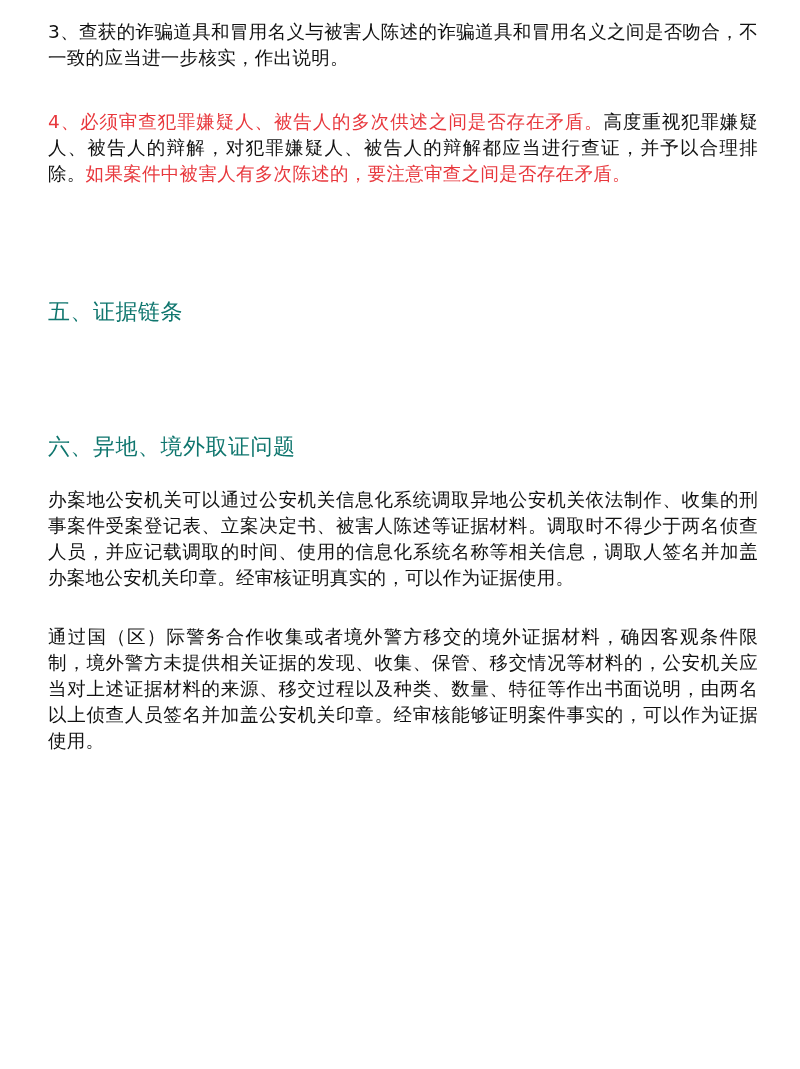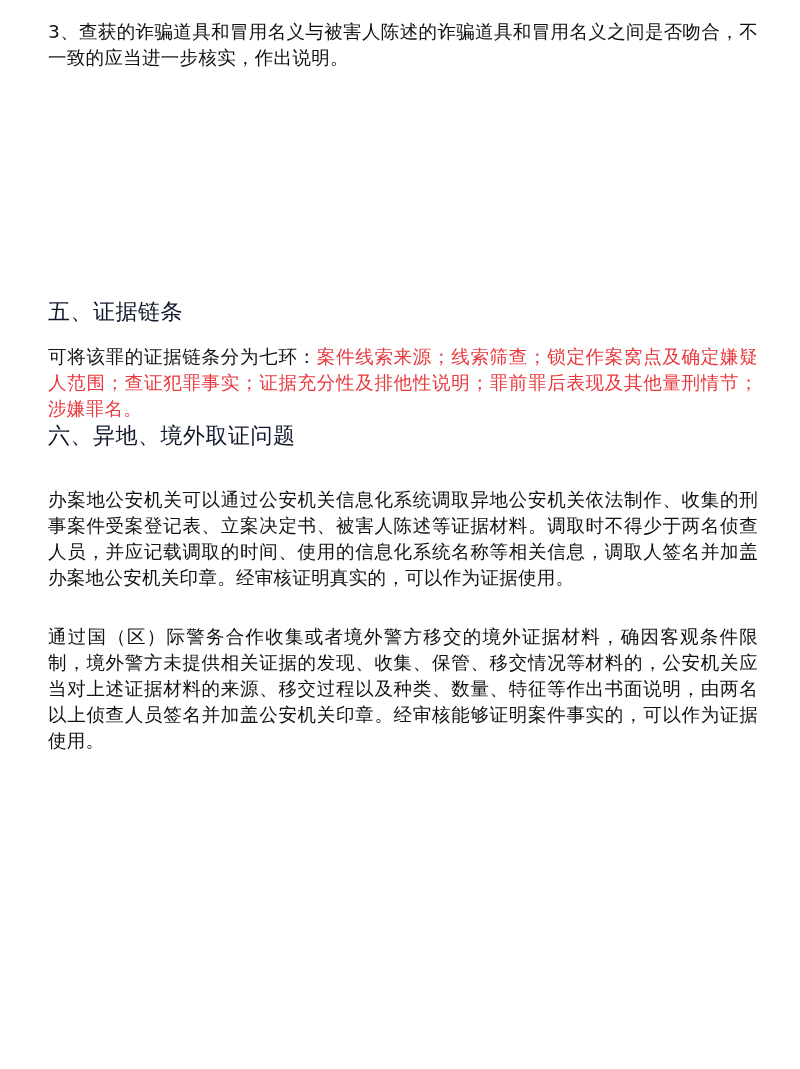--- a/index.html
+++ b/index.html
@@ -31,41 +31,41 @@
       text-justify: inter-character;
     }
     .red { color: #e8383d; }
     .heading {
       position: absolute;
       left: 48px;
       font-size: 22px;
       line-height: 30px;
       font-weight: 500;
       letter-spacing: 0.5px;
-      color: #0f172a;
+      color: #0f766e;
     }
   </style>
 </head>
 <body>
 
 <div class="page">
 
   <p class="block" style="top:2px;margin:0;">
     <span>3、查获的诈骗道具和冒用名义与被害人陈述的诈骗道具和冒用名义之间是否吻合，不一致的应当进一步核实，作出说明。</span>
   </p>
 
+  <p class="block" style="top:92px;margin:0;">
+    <span class="red">4、必须审查犯罪嫌疑人、被告人的多次供述之间是否存在矛盾。</span><span>高度重视犯罪嫌疑人、被告人的辩解，对犯罪嫌疑人、被告人的辩解都应当进行查证，并予以合理排除。</span><span class="red">如果案件中被害人有多次陈述的，要注意审查之间是否存在矛盾。</span>
+  </p>
 
 
   <h2 class="heading" style="top:280px;margin:0;">五、证据链条</h2>
 
-  <p class="block" style="top:327px;margin:0;">
-    <span>可将该罪的证据链条分为七环：</span><span class="red">案件线索来源；线索筛查；锁定作案窝点及确定嫌疑人范围；查证犯罪事实；证据充分性及排他性说明；罪前罪后表现及其他量刑情节；涉嫌罪名。</span>
-  </p>
 
-  <h2 class="heading" style="top:404px;margin:0;text-align:right;">六、异地、境外取证问题</h2>
+  <h2 class="heading" style="top:415px;margin:0;text-align:right;">六、异地、境外取证问题</h2>
 
   <p class="block" style="top:607px;margin:0;">
     <span>通过国（区）际警务合作收集或者境外警方移交的境外证据材料，确因客观条件限制，境外警方未提供相关证据的发现、收集、保管、移交情况等材料的，公安机关应当对上述证据材料的来源、移交过程以及种类、数量、特征等作出书面说明，由两名以上侦查人员签名并加盖公安机关印章。经审核能够证明案件事实的，可以作为证据使用。</span>
   </p>
 
   <p class="block" style="top:470px;margin:0;">
     <span>办案地公安机关可以通过公安机关信息化系统调取异地公安机关依法制作、收集的刑事案件受案登记表、立案决定书、被害人陈述等证据材料。调取时不得少于两名侦查人员，并应记载调取的时间、使用的信息化系统名称等相关信息，调取人签名并加盖办案地公安机关印章。经审核证明真实的，可以作为证据使用。</span>
   </p>
 
 </div>

